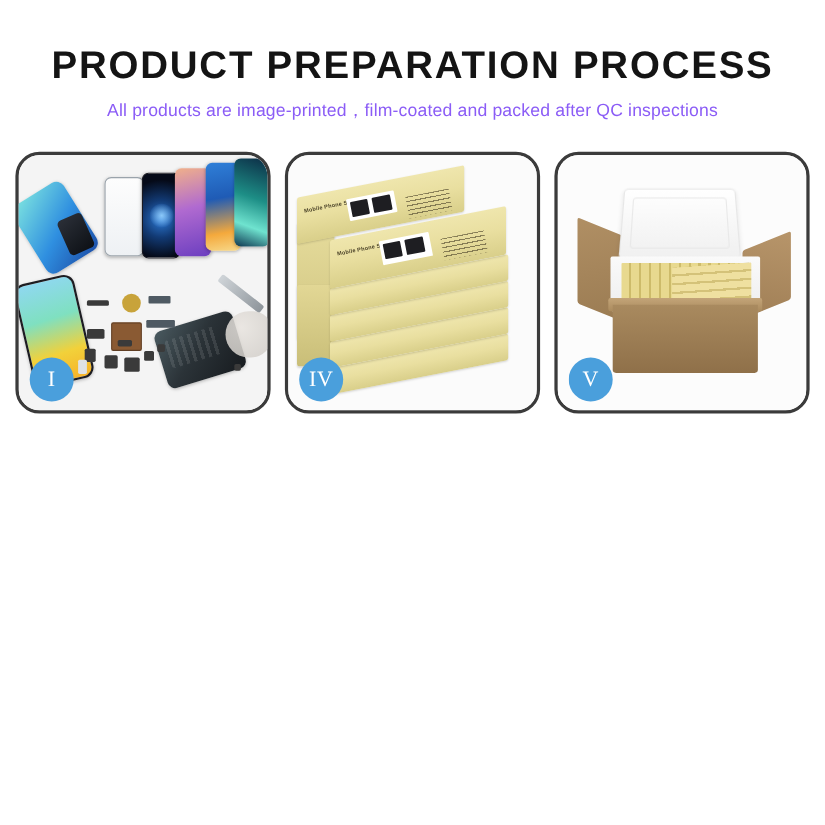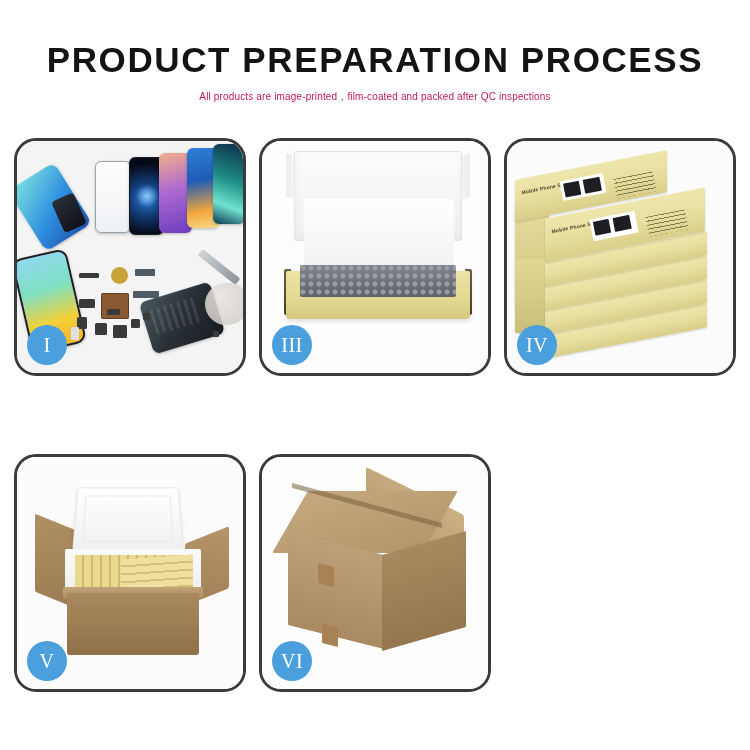--- a/index.html
+++ b/index.html
@@ -19,23 +19,23 @@
     font-size: 35px;
     font-weight: 700;
     letter-spacing: 1.6px;
     color: #141414;
     line-height: 1.05;
     white-space: nowrap;
   }
   .sub-title {
     margin-top: 11px;
     font-family: "Liberation Sans", sans-serif;
-    font-size: 10px;
+    font-size: 16px;
     font-weight: 400;
-    color: #be185d;
+    color: #8b5cf6;
     letter-spacing: 0.15px;
     white-space: nowrap;
     text-align: center;
   }
 
   
   .grid {
     position: absolute;
     left: 14px; top: 138px;
     width: 722px;
@@ -398,34 +398,20 @@
         <div class="comp" style="left:90px;top:168px;width:13px;height:6px;"></div>
         <div class="comp" style="left:126px;top:172px;width:7px;height:7px;"></div>
         <div class="comp" style="left:196px;top:190px;width:6px;height:6px;"></div>
         <div class="tool"></div>
         <div class="hand"></div>
       </div>
       <div class="badge">I</div>
     </div>
 
 
-    <div class="panel">
-      <div class="stage">
-        <div class="p3-bg"></div>
-        <div class="b3-flapL"></div>
-        <div class="b3-flapR"></div>
-        <div class="b3-lid"></div>
-        <div class="b3-foam"></div>
-        <div class="b3-sideL"></div>
-        <div class="b3-sideR"></div>
-        <div class="b3-base"></div>
-        <div class="b3-inner"></div>
-      </div>
-      <div class="badge">III</div>
-    </div>
 
     <div class="panel">
       <div class="stage">
         <div class="p4-bg"></div>
         <div class="stack">
           <div class="sbox back1"></div>
           <div class="sbox back2"></div>
           <div class="sbox l6"></div>
           <div class="sbox l5"></div>
           <div class="sbox l4"></div>
@@ -457,28 +443,15 @@
         <div class="c5-foamlid"></div>
         <div class="c5-foambox"></div>
         <div class="c5-contents"></div>
         <div class="c5-contents2"></div>
         <div class="c5-frontlip"></div>
         <div class="c5-front"></div>
       </div>
       <div class="badge">V</div>
     </div>
 
-    <div class="panel">
-      <div class="stage">
-        <div class="p6-bg"></div>
-        <div class="c6-topR"></div>
-        <div class="c6-top"></div>
-        <div class="c6-seam"></div>
-        <div class="c6-left"></div>
-        <div class="c6-right"></div>
-        <div class="c6-tape1"></div>
-        <div class="c6-tape2"></div>
-      </div>
-      <div class="badge">VI</div>
-    </div>
 
   </div>
 </div>
 
 </body></html>

